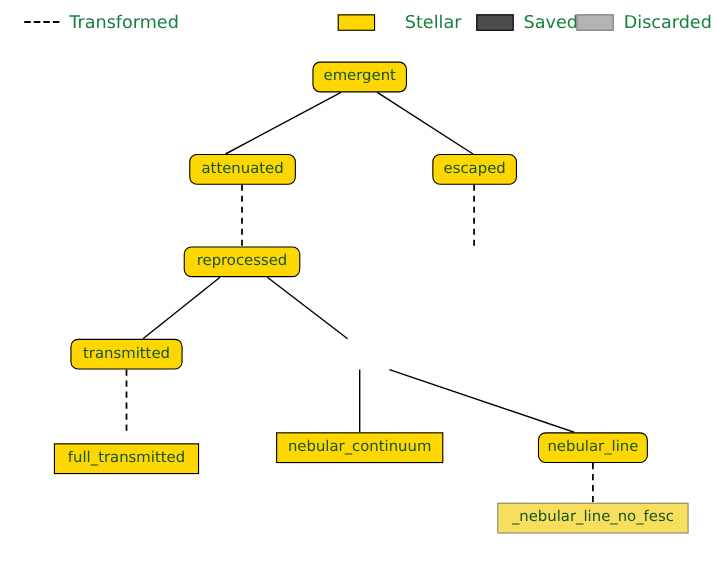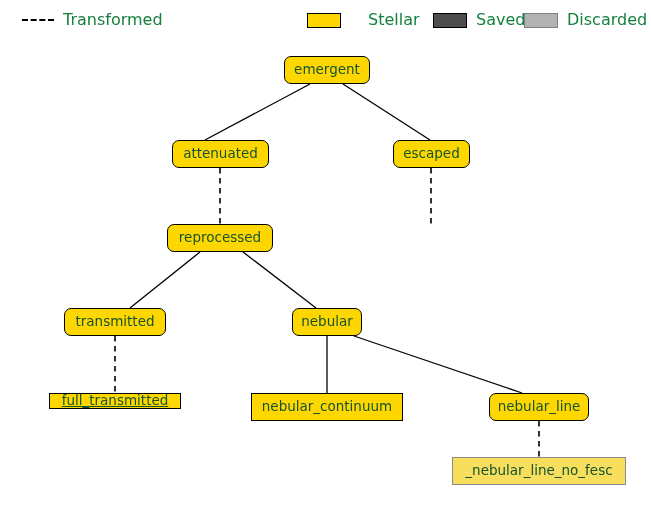--- a/index.html
+++ b/index.html
@@ -70,24 +70,21 @@
     </div>
     <div class="node rounded" style="left: 172px; top: 140px; width: 97px; height: 28px;">
       <span>attenuated</span>
     </div>
     <div class="node rounded" style="left: 167px; top: 224px; width: 106px; height: 28px;">
       <span>reprocessed</span>
     </div>
     <div class="node rounded" style="left: 64px; top: 308px; width: 102px; height: 28px;">
       <span>transmitted</span>
     </div>
-    <div class="node rounded" style="left: 292px; top: 308px; width: 70px; height: 28px;">
-      <span>nebular</span>
-    </div>
-    <div class="node square" style="left: 49px; top: 393px; width: 132px; height: 16px; text-decoration: underline;">
+    <div class="node square" style="left: 49px; top: 403px; width: 132px; height: 28px;">
       <span>full_transmitted</span>
     </div>
     <div class="node square" style="left: 251px; top: 393px; width: 152px; height: 28px;">
       <span>nebular_continuum</span>
     </div>
     <div class="node rounded" style="left: 489px; top: 393px; width: 100px; height: 28px;">
       <span>nebular_line</span>
     </div>
     <div class="node square discarded" style="left: 452px; top: 457px; width: 174px; height: 28px;">
       <span>_nebular_line_no_fesc</span>

